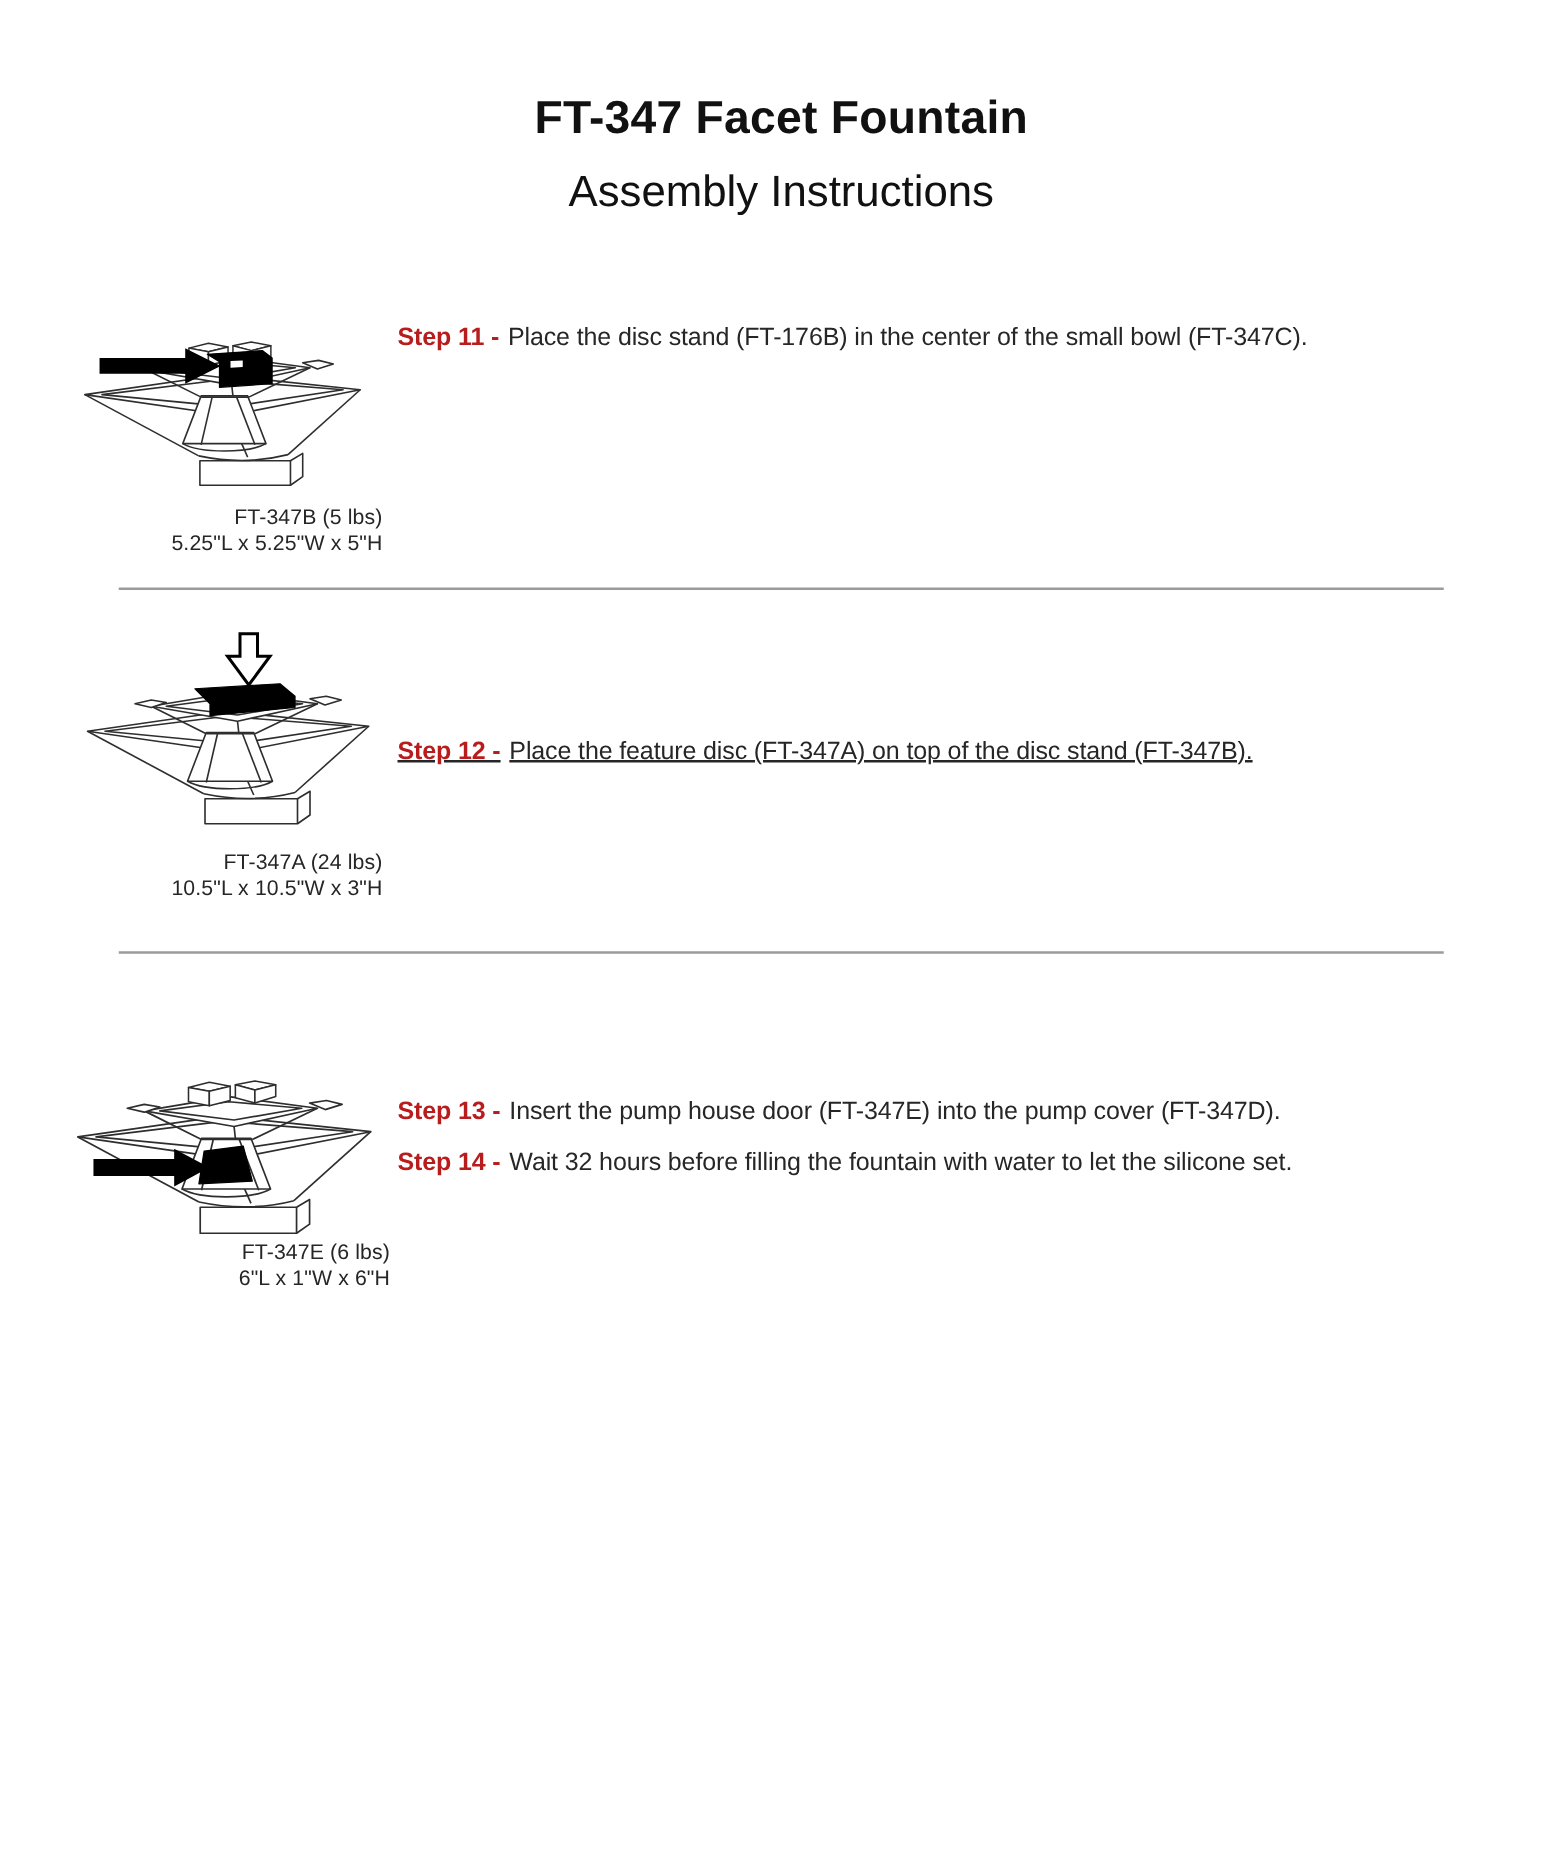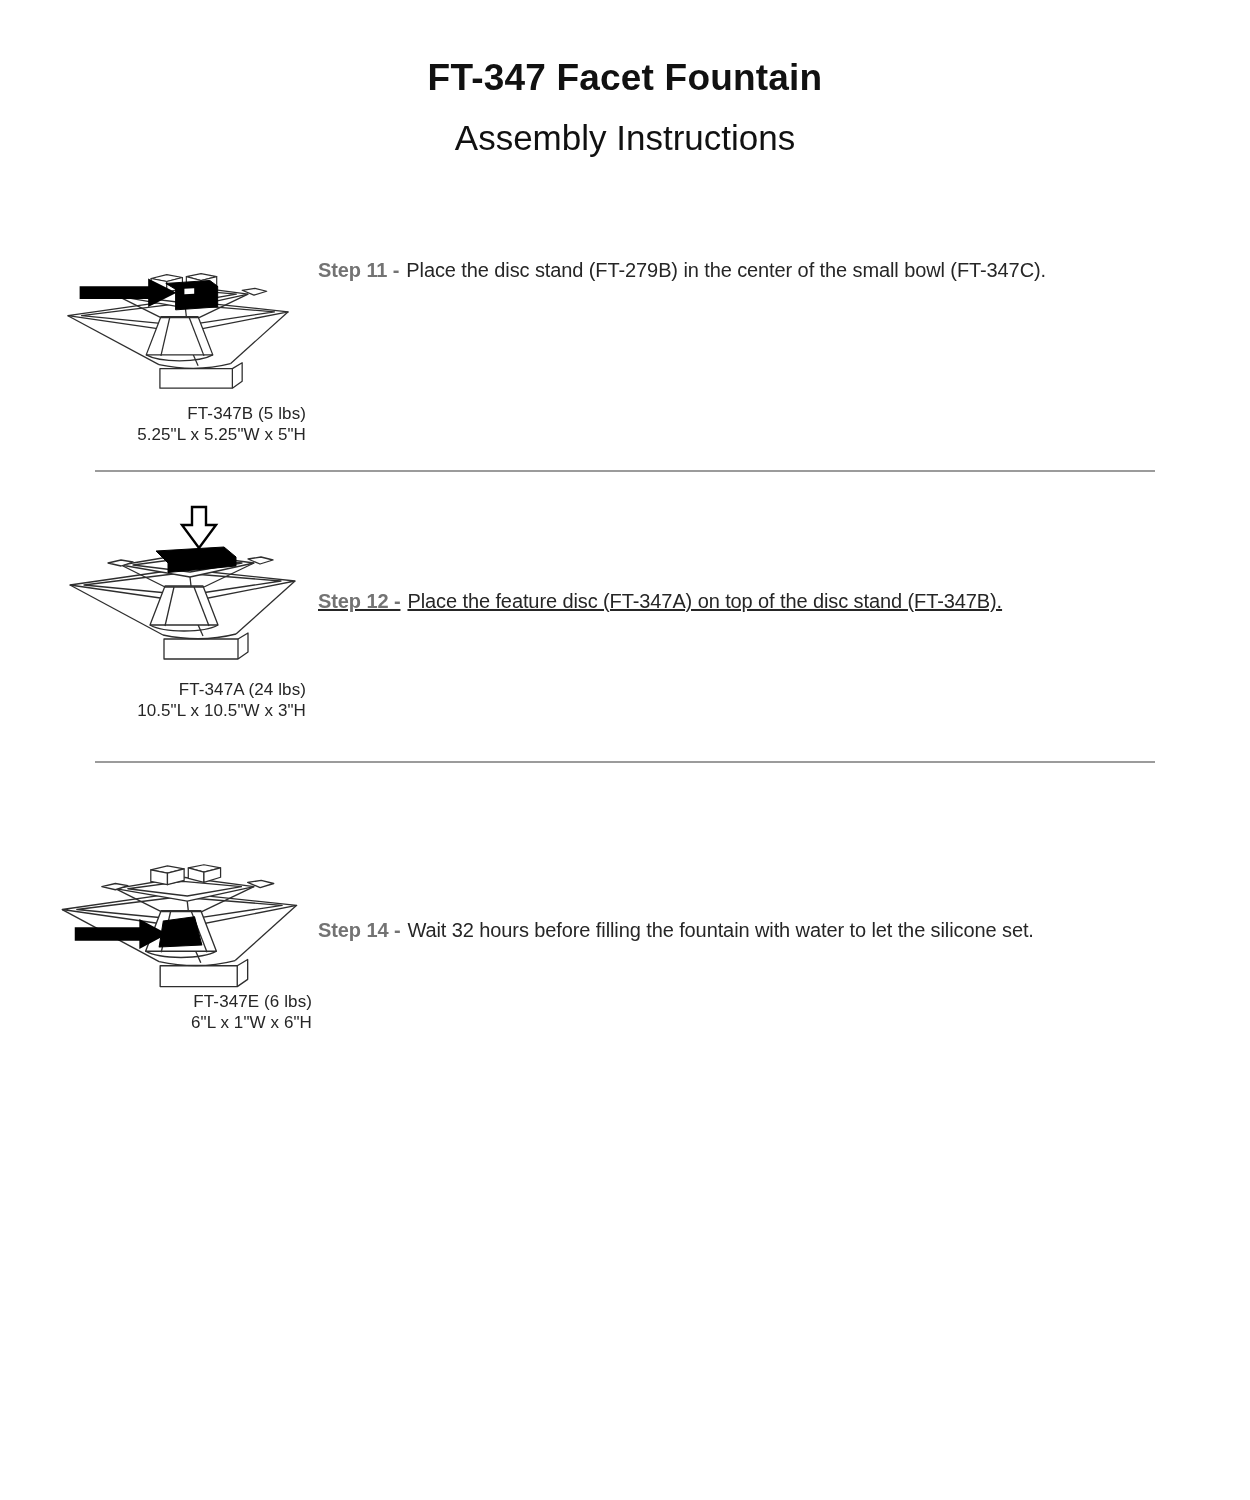--- a/index.html
+++ b/index.html
@@ -1,30 +1,30 @@
 <!DOCTYPE html>
 <html><head>
 <meta charset="utf-8">
 <style>
   html,body { margin:0; padding:0; background:#ffffff; }
   .page {
     position:relative; width:1250px; height:1500px; background:#ffffff;
     font-family:"Liberation Sans", sans-serif; color:#202020; overflow:hidden;
   }
   .doc-header { position:absolute; top:56px; left:0; width:1250px; text-align:center; }
-  .doc-title { margin:0; font-size:37px; font-weight:bold; letter-spacing:0.2px; color:#111; line-height:1.2; }
+  .doc-title { margin:16px; font-size:37px; font-weight:bold; letter-spacing:0.2px; color:#111; line-height:1.2; }
   .doc-subtitle { margin:17px; font-size:35px; font-weight:400; color:#111; line-height:1.2; }
 
   .figure { position:absolute; margin:0; }
   .fig-svg { display:block; }
 
   .caption { position:absolute; text-align:right; font-size:17px; line-height:21px; color:#262626; letter-spacing:0.1px; }
 
   .step { position:absolute; margin:0; font-size:20px; line-height:24px; color:#262626; white-space:nowrap; letter-spacing:-0.1px; }
-  .step b { font-weight:bold; color:#737373; margin-right:0.35em; }
+  .step b { font-weight:bold; color:#b91c1c; margin-right:0.35em; }
 
   .divider { position:absolute; left:95px; width:1060px; height:2px; background:#9b9b9b; }
 </style>
 </head>
 <body>
 
 <div class="page">
 
   <svg width="0" height="0" style="position:absolute" aria-hidden="true">
     <defs>
@@ -79,21 +79,21 @@
       <path fill="#000000" stroke="#000000" stroke-linejoin="round" d="M106,28 L151,25 L159,31 L116,34 Z M116,34 L159,31 L159,52 L116,55 Z"></path>
       <path fill="#ffffff" d="M125,33.5 L135,33 L135,38.5 L125,39 Z"></path>
       <path fill="#000000" d="M18,31 L88,31 L88,23 L117,37.5 L88,52 L88,44 L18,44 Z"></path>
     </svg>
   </figure>
   <figcaption class="caption" style="left:66px; top:403px; width:240px;">
     <div>FT-347B (5 lbs)</div>
     <div>5.25"L x 5.25"W x 5"H</div>
   </figcaption>
   <p class="step" style="left:318px; top:258px;">
-    <b>Step 11 -</b><span>Place the disc stand (FT-279B) in the center of the small bowl (FT-347C).</span>
+    <b>Step 11 -</b><span>Place the disc stand (FT-176B) in the center of the small bowl (FT-347C).</span>
   </p>
 
   <div class="divider" style="top:470px;"></div>
 
   <figure class="figure" style="left:64px; top:500px;">
     <svg class="fig-svg" width="240" viewBox="0 0 240 166">
       <g transform="translate(0,24)">
         <use href="#fountain-body"></use>
         <path fill="#000000" stroke="#000000" stroke-linejoin="round" d="M92,27 L160,23 L172,33 L104,39 Z M104,39 L172,33 L172,42 L104,48.5 Z"></path>
       </g>
@@ -115,17 +115,20 @@
       <use href="#fountain-body"></use>
       <use href="#fountain-cubes"></use>
       <path fill="#000000" stroke="#000000" stroke-linejoin="round" d="M103,72 L133,68 L140,95 L99,97 Z"></path>
       <path fill="#000000" d="M18,78 L80,78 L80,70 L107,84.5 L80,99 L80,91 L18,91 Z"></path>
     </svg>
   </figure>
   <figcaption class="caption" style="left:62px; top:991px; width:250px;">
     <div>FT-347E (6 lbs)</div>
     <div>6"L x 1"W x 6"H</div>
   </figcaption>
+  <p class="step" style="left:318px; top:877px;">
+    <b>Step 13 -</b><span>Insert the pump house door (FT-347E) into the pump cover (FT-347D).</span>
+  </p>
   <p class="step" style="left:318px; top:918px;">
     <b>Step 14 -</b><span>Wait 32 hours before filling the fountain with water to let the silicone set.</span>
   </p>
 
 </div>
 
 </body></html>

